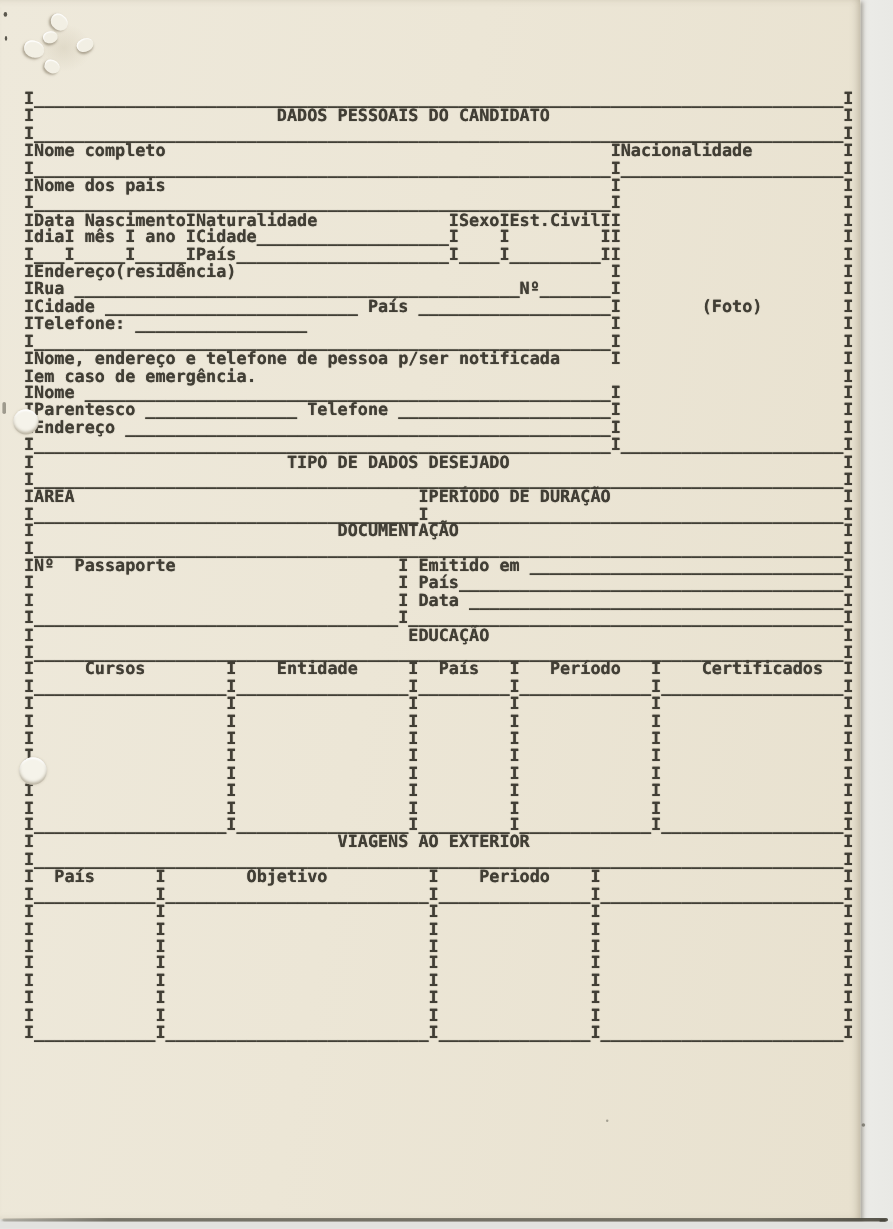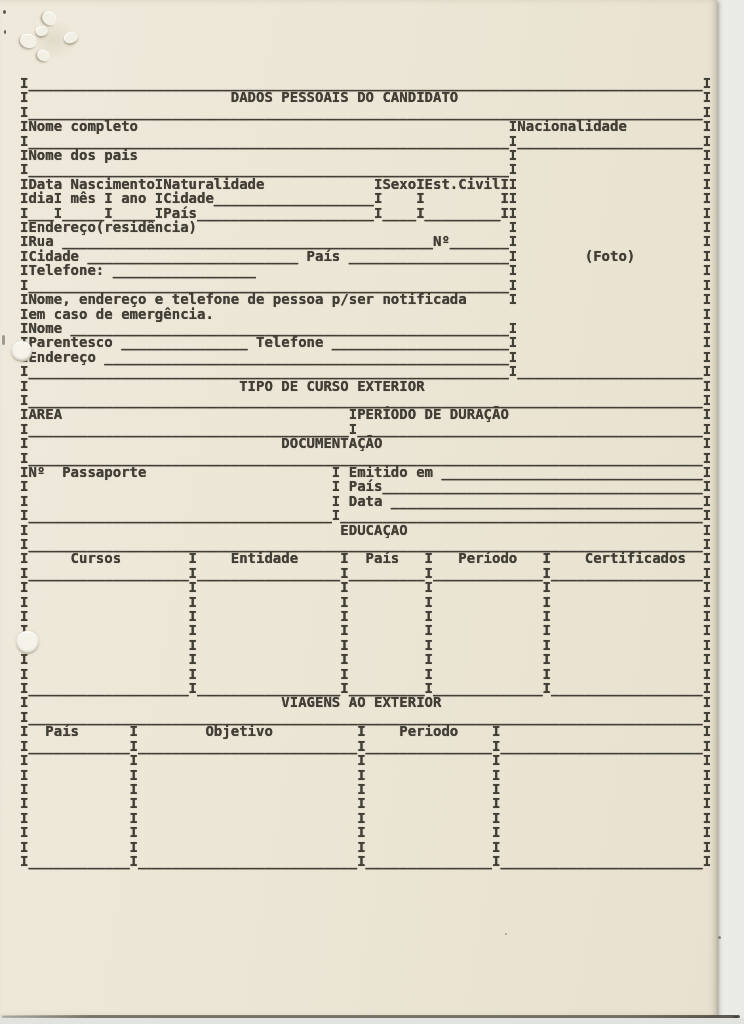--- a/index.html
+++ b/index.html
@@ -116,21 +116,21 @@
 IRua ____________________________________________Nº_______I                      I
 ICidade _________________________ País ___________________I        (Foto)        I
 ITelefone: _________________                              I                      I
 I_________________________________________________________I                      I
 INome, endereço e telefone de pessoa p/ser notificada     I                      I
 Iem caso de emergência.                                                          I
 INome ____________________________________________________I                      I
 IParentesco _______________ Telefone _____________________I                      I
 IEndereço ________________________________________________I                      I
 I_________________________________________________________I______________________I</pre>
-      <pre>I                         TIPO DE CURSO EXTERIOR                                 I
+      <pre>I                         TIPO DE DADOS DESEJADO                                 I
 I________________________________________________________________________________I
 IAREA                                  IPERÍODO DE DURAÇÃO                       I
 I______________________________________I_________________________________________I</pre>
       <pre>I                              DOCUMENTAÇÃO                                      I
 I________________________________________________________________________________I
 INº  Passaporte                      I Emitido em _______________________________I
 I                                    I País______________________________________I
 I                                    I Data _____________________________________I
 I____________________________________I___________________________________________I</pre>
       <pre>I                                     EDUCAÇÃO                                   I

